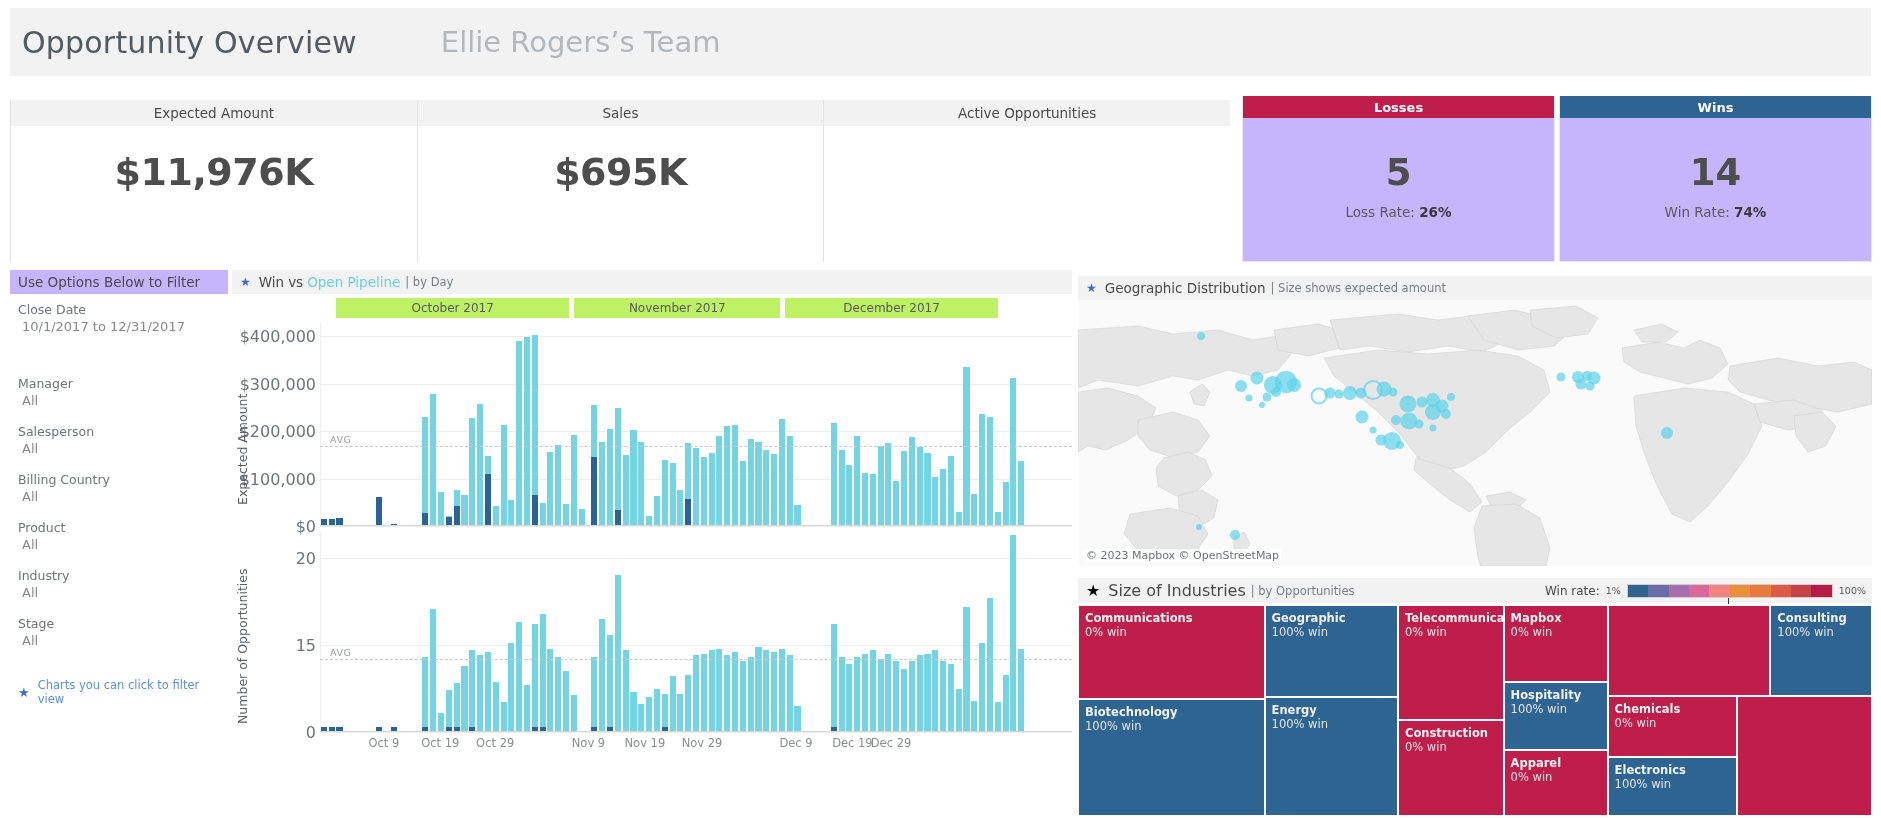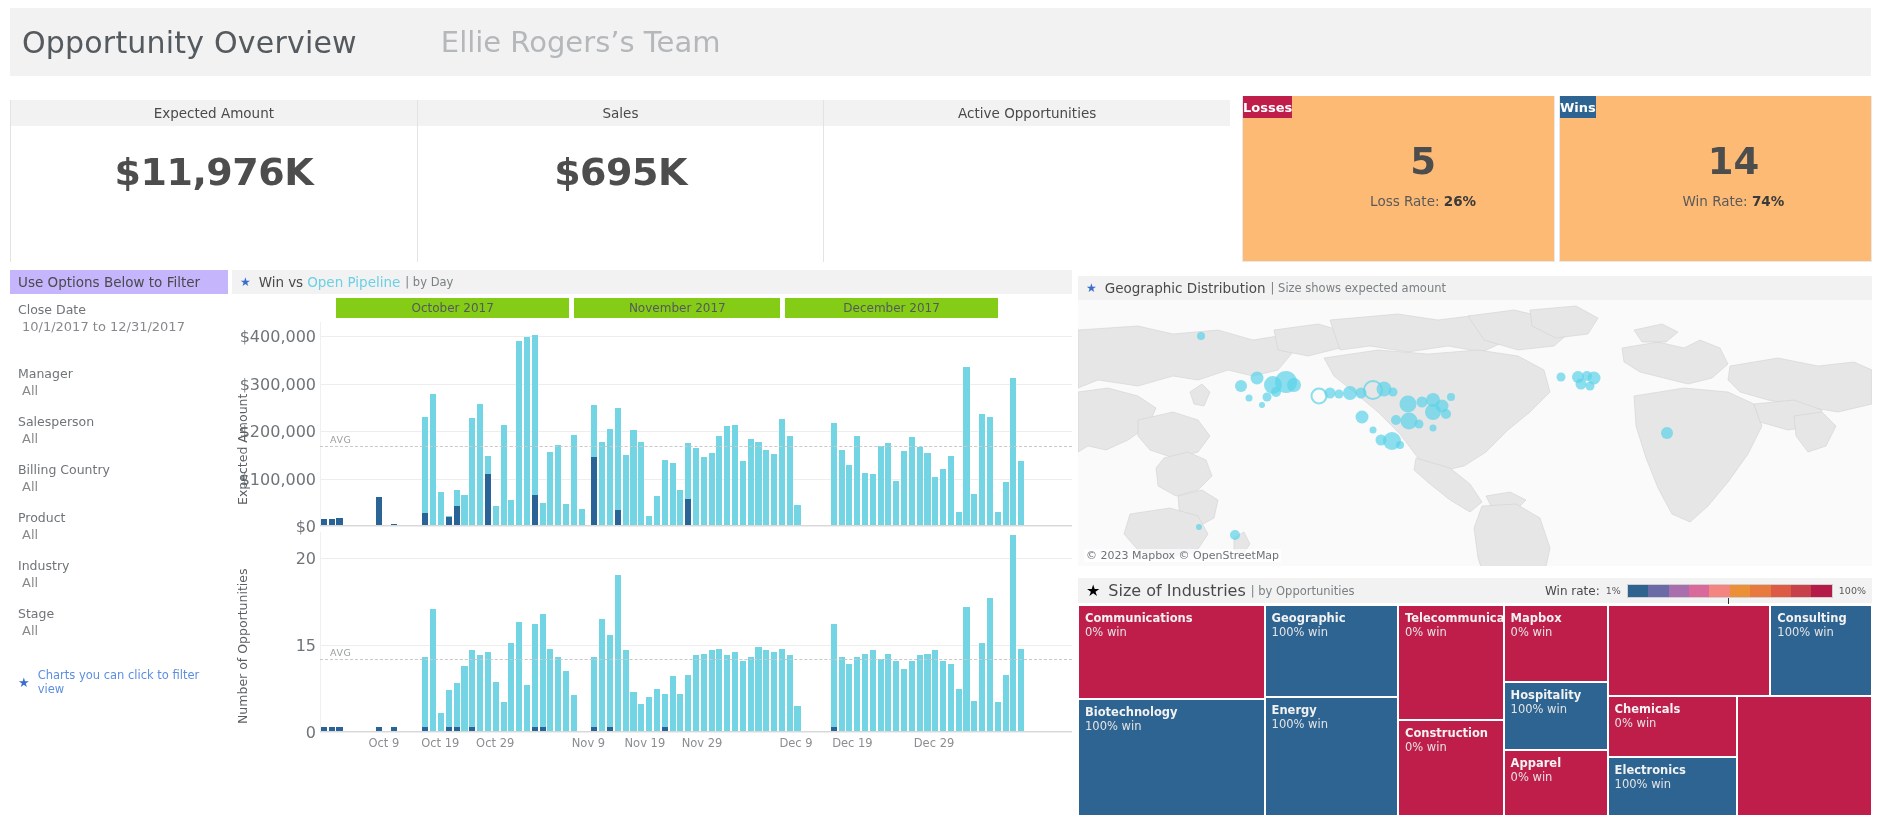--- a/index.html
+++ b/index.html
@@ -27,21 +27,21 @@
   .kpi:first-child { border-left:1px solid #e3e3e3; }
   .kpi-hdr { height:26px; background:#f2f2f2; display:flex; align-items:center;
              justify-content:center; font-size:13.5px; color:#4a4a4a; }
   .kpi-body { flex:1; display:flex; align-items:center; justify-content:center;
               padding-bottom:44px; }
   .kpi-val { font-size:38px; font-weight:700; color:#4d4d4d; letter-spacing:-.5px; }
 
   
   .wl-row { position:absolute; left:1242px; top:96px; width:630px; height:166px;
             display:flex; gap:4px; }
-  .wl { flex:1; background:#fdba74; display:flex; 
+  .wl { flex:1; background:#c4b5fd; display:flex; flex-direction:column;
         border:1px solid #e8e8e8; border-top:none; }
   .wl-hdr { height:22px; display:flex; align-items:center; justify-content:center;
             font-size:13px; font-weight:700; color:#fff; }
   .wl-hdr.loss { background:#bf1e4b; }
   .wl-hdr.win  { background:#2e6491; }
   .wl-body { flex:1; display:flex; flex-direction:column; align-items:center;
              justify-content:center; padding-bottom:6px; }
   .wl-num { font-size:37px; font-weight:700; color:#4d4d4d; line-height:1.1; }
   .wl-rate { font-size:13.5px; color:#5a5a5a; margin-top:10px; }
   .wl-rate b { font-weight:700; color:#3a3a3a; }
@@ -61,21 +61,21 @@
   .center { position:absolute; left:232px; top:270px; width:840px; height:545px; }
   .panel-hdr { height:24px; background:#f2f2f2; display:flex; align-items:center;
                padding-left:8px; gap:8px; font-size:13.5px; }
   .panel-hdr .star { color:#3b6ecc; font-size:12px; }
   .ph-a { color:#4a4a4a; }
   .ph-b { color:#6cd0e3; }
   .ph-c { color:#7a7f83; font-size:11.5px; }
 
   .month-strip { position:absolute; left:104px; top:28px; width:662px; height:20px;
                  display:flex; gap:5px; }
-  .month-cell { flex:1; background:#84cc16; display:flex; align-items:center;
+  .month-cell { flex:1; background:#bef264; display:flex; align-items:center;
                 justify-content:center; font-size:12px; color:#555a5e; }
 
   .chart-top { position:absolute; left:0; top:52px; width:840px; height:204px; }
   .chart-bot { position:absolute; left:0; top:262px; width:840px; height:200px; }
 
   .yaxis-title { position:absolute; font-size:12.5px; color:#5a5f63;
                  writing-mode:vertical-rl; transform:rotate(180deg);
                  left:3px; }
   .ytick { position:absolute; right:0; font-size:16px; color:#6f7478;
            transform:translateY(-50%); white-space:nowrap; }
@@ -173,21 +173,21 @@
       </div>
     </div>
 
   <div class="filters">
     <div class="filters-hdr">Use Options Below to Filter</div>
     <div id="filterList">
         <div class="f-group" style="margin-top: 8px;">
           <div class="f-label">Close Date</div>
           <div class="f-value">10/1/2017 to 12/31/2017</div>
         </div>
-        <div class="f-group" style="margin-top: 30px;">
+        <div class="f-group" style="margin-top: 40px;">
           <div class="f-label">Manager</div>
           <div class="f-value">All</div>
         </div>
         <div class="f-group">
           <div class="f-label">Salesperson</div>
           <div class="f-value">All</div>
         </div>
         <div class="f-group">
           <div class="f-label">Billing Country</div>
           <div class="f-value">All</div>
@@ -491,21 +491,21 @@
 
     <div class="xaxis" id="xAxis">
         <div class="xtick" style="left: 63.92px;">Oct 9</div>
         <div class="xtick" style="left: 120.32px;">Oct 19</div>
         <div class="xtick" style="left: 175.216px;">Oct 29</div>
         <div class="xtick" style="left: 268.464px;">Nov 9</div>
         <div class="xtick" style="left: 324.864px;">Nov 19</div>
         <div class="xtick" style="left: 382.016px;">Nov 29</div>
         <div class="xtick" style="left: 476.016px;">Dec 9</div>
         <div class="xtick" style="left: 532.416px;">Dec 19</div>
-        <div class="xtick" style="left: 614px;">Dec 29</div>
+        <div class="xtick" style="left: 571px;">Dec 29</div>
       </div>
   </div>
 
   <div class="mappanel">
     <div class="panel-hdr">
       <span class="star">★</span>
       <span class="ph-a">Geographic Distribution</span>
       <span class="ph-c" style="margin-left:-3px">| Size shows expected amount</span>
     </div>
     <div class="map-area">

